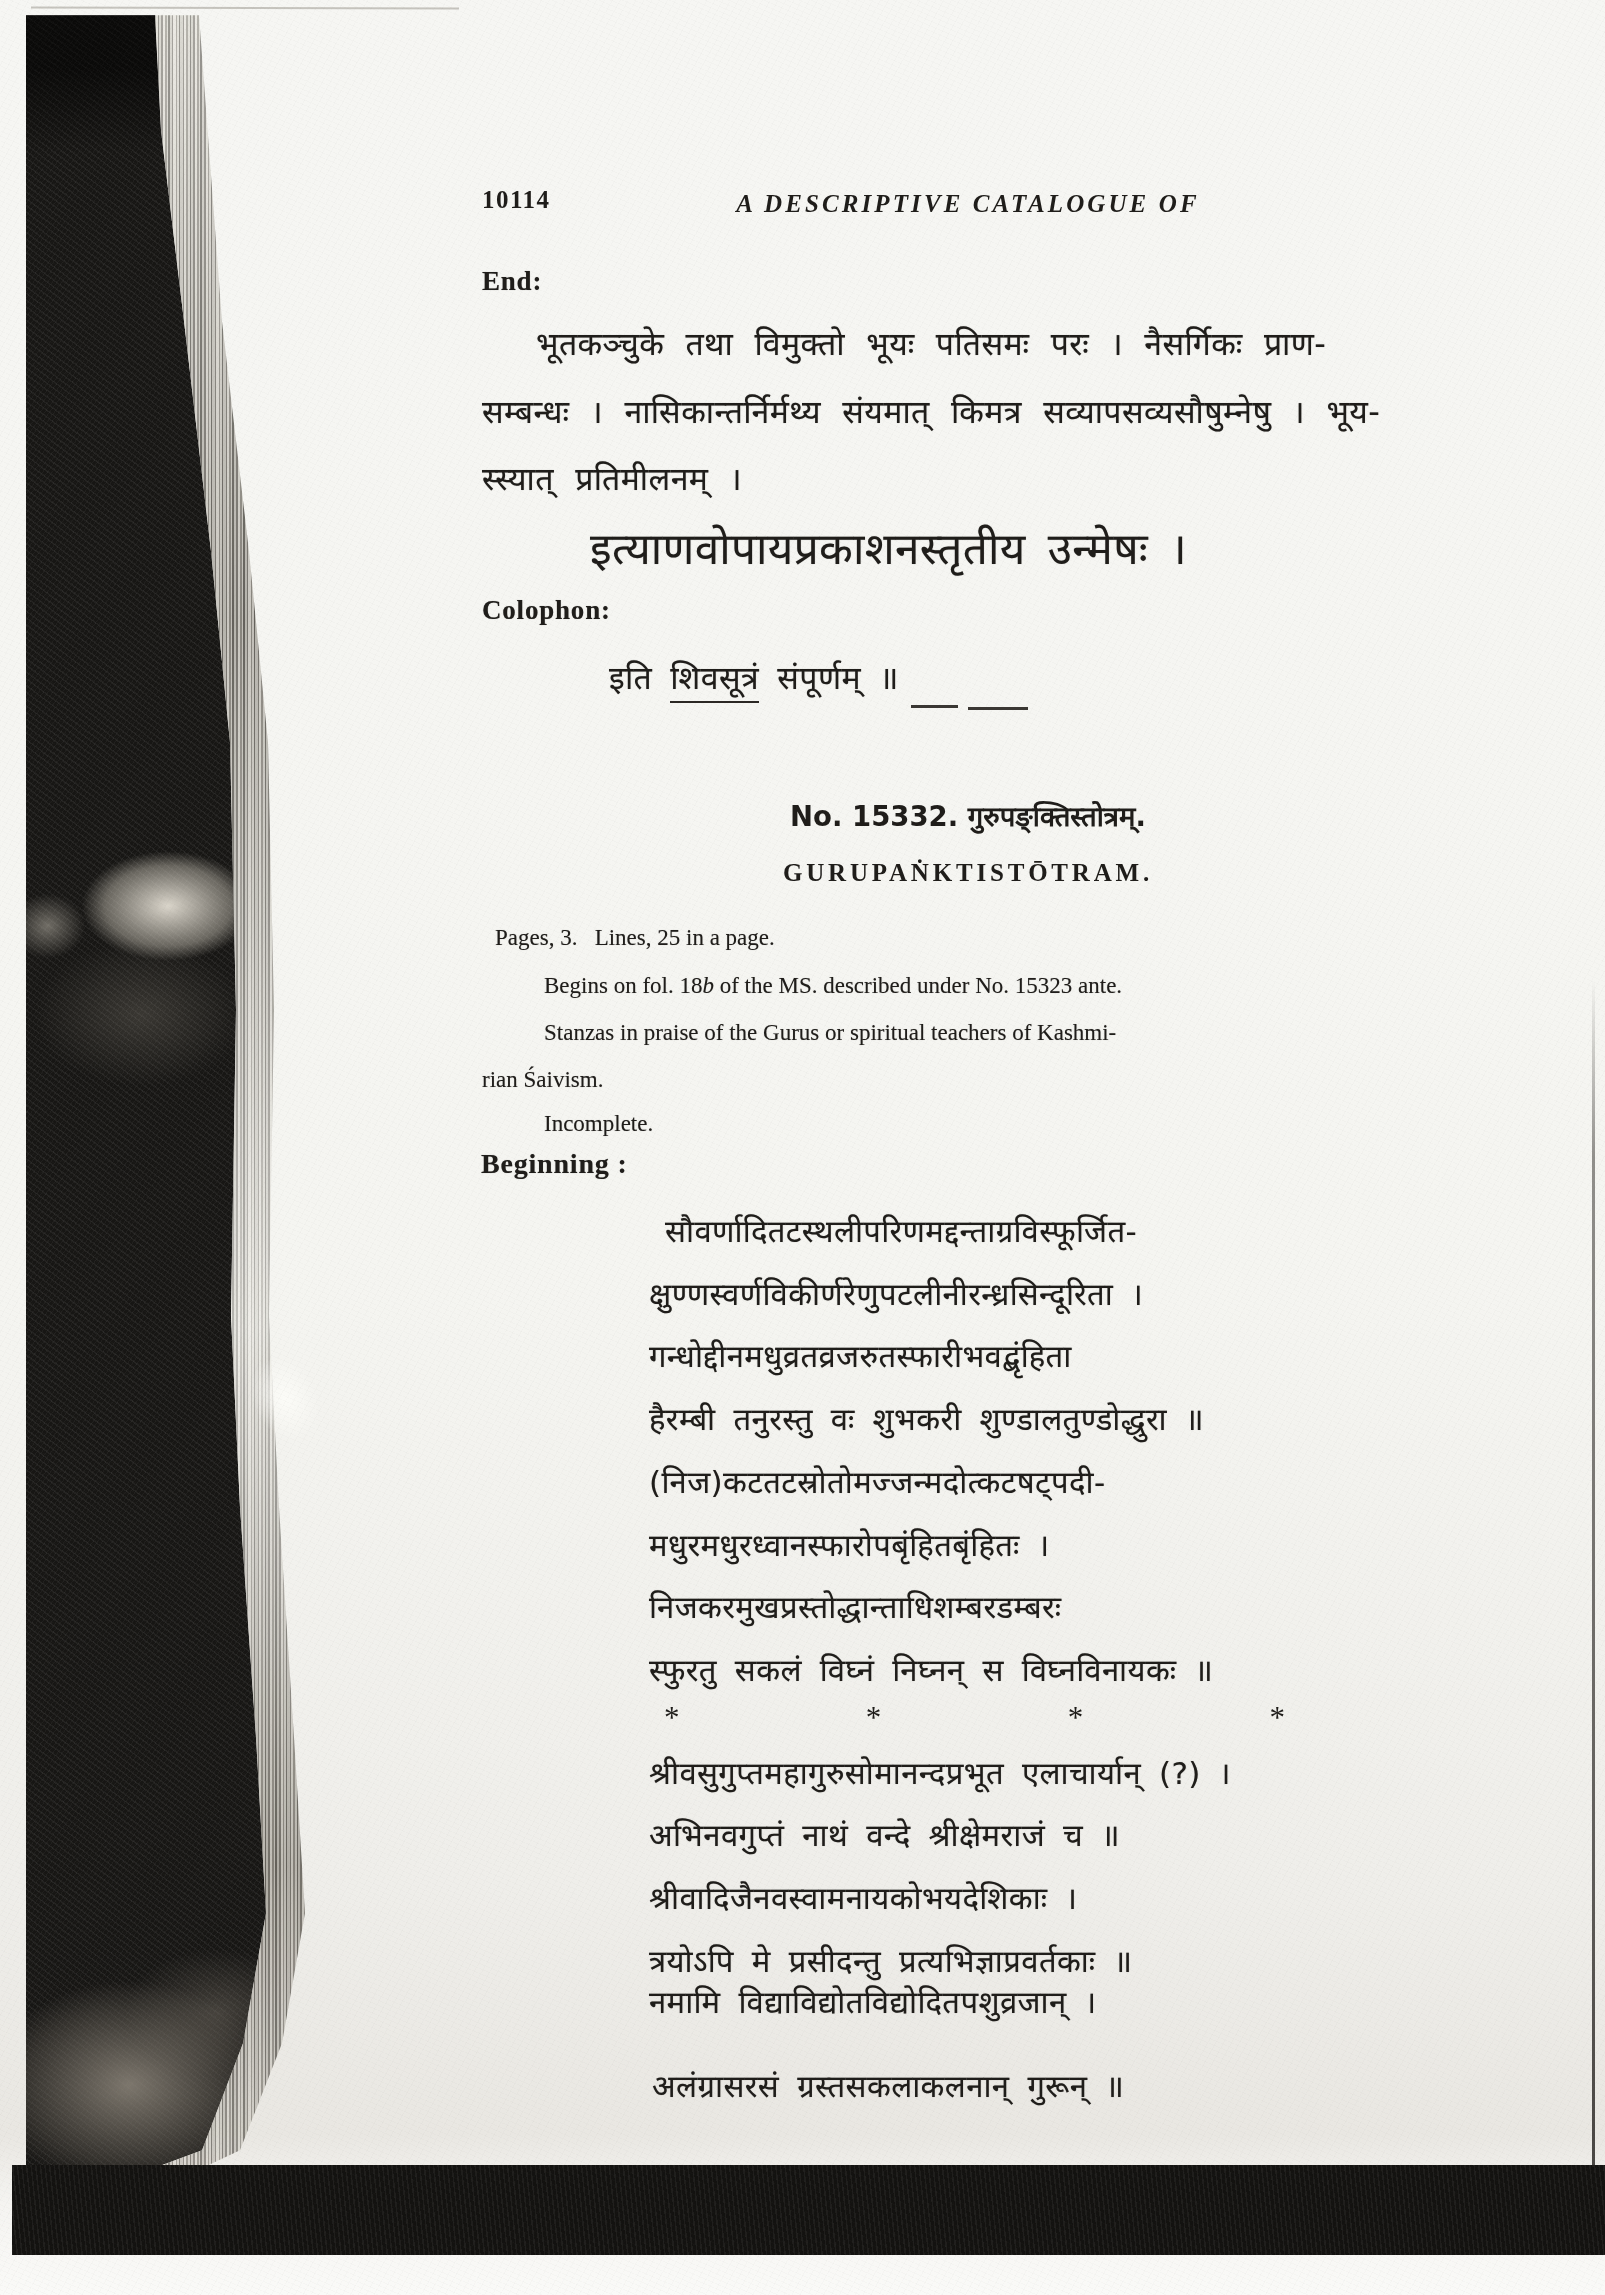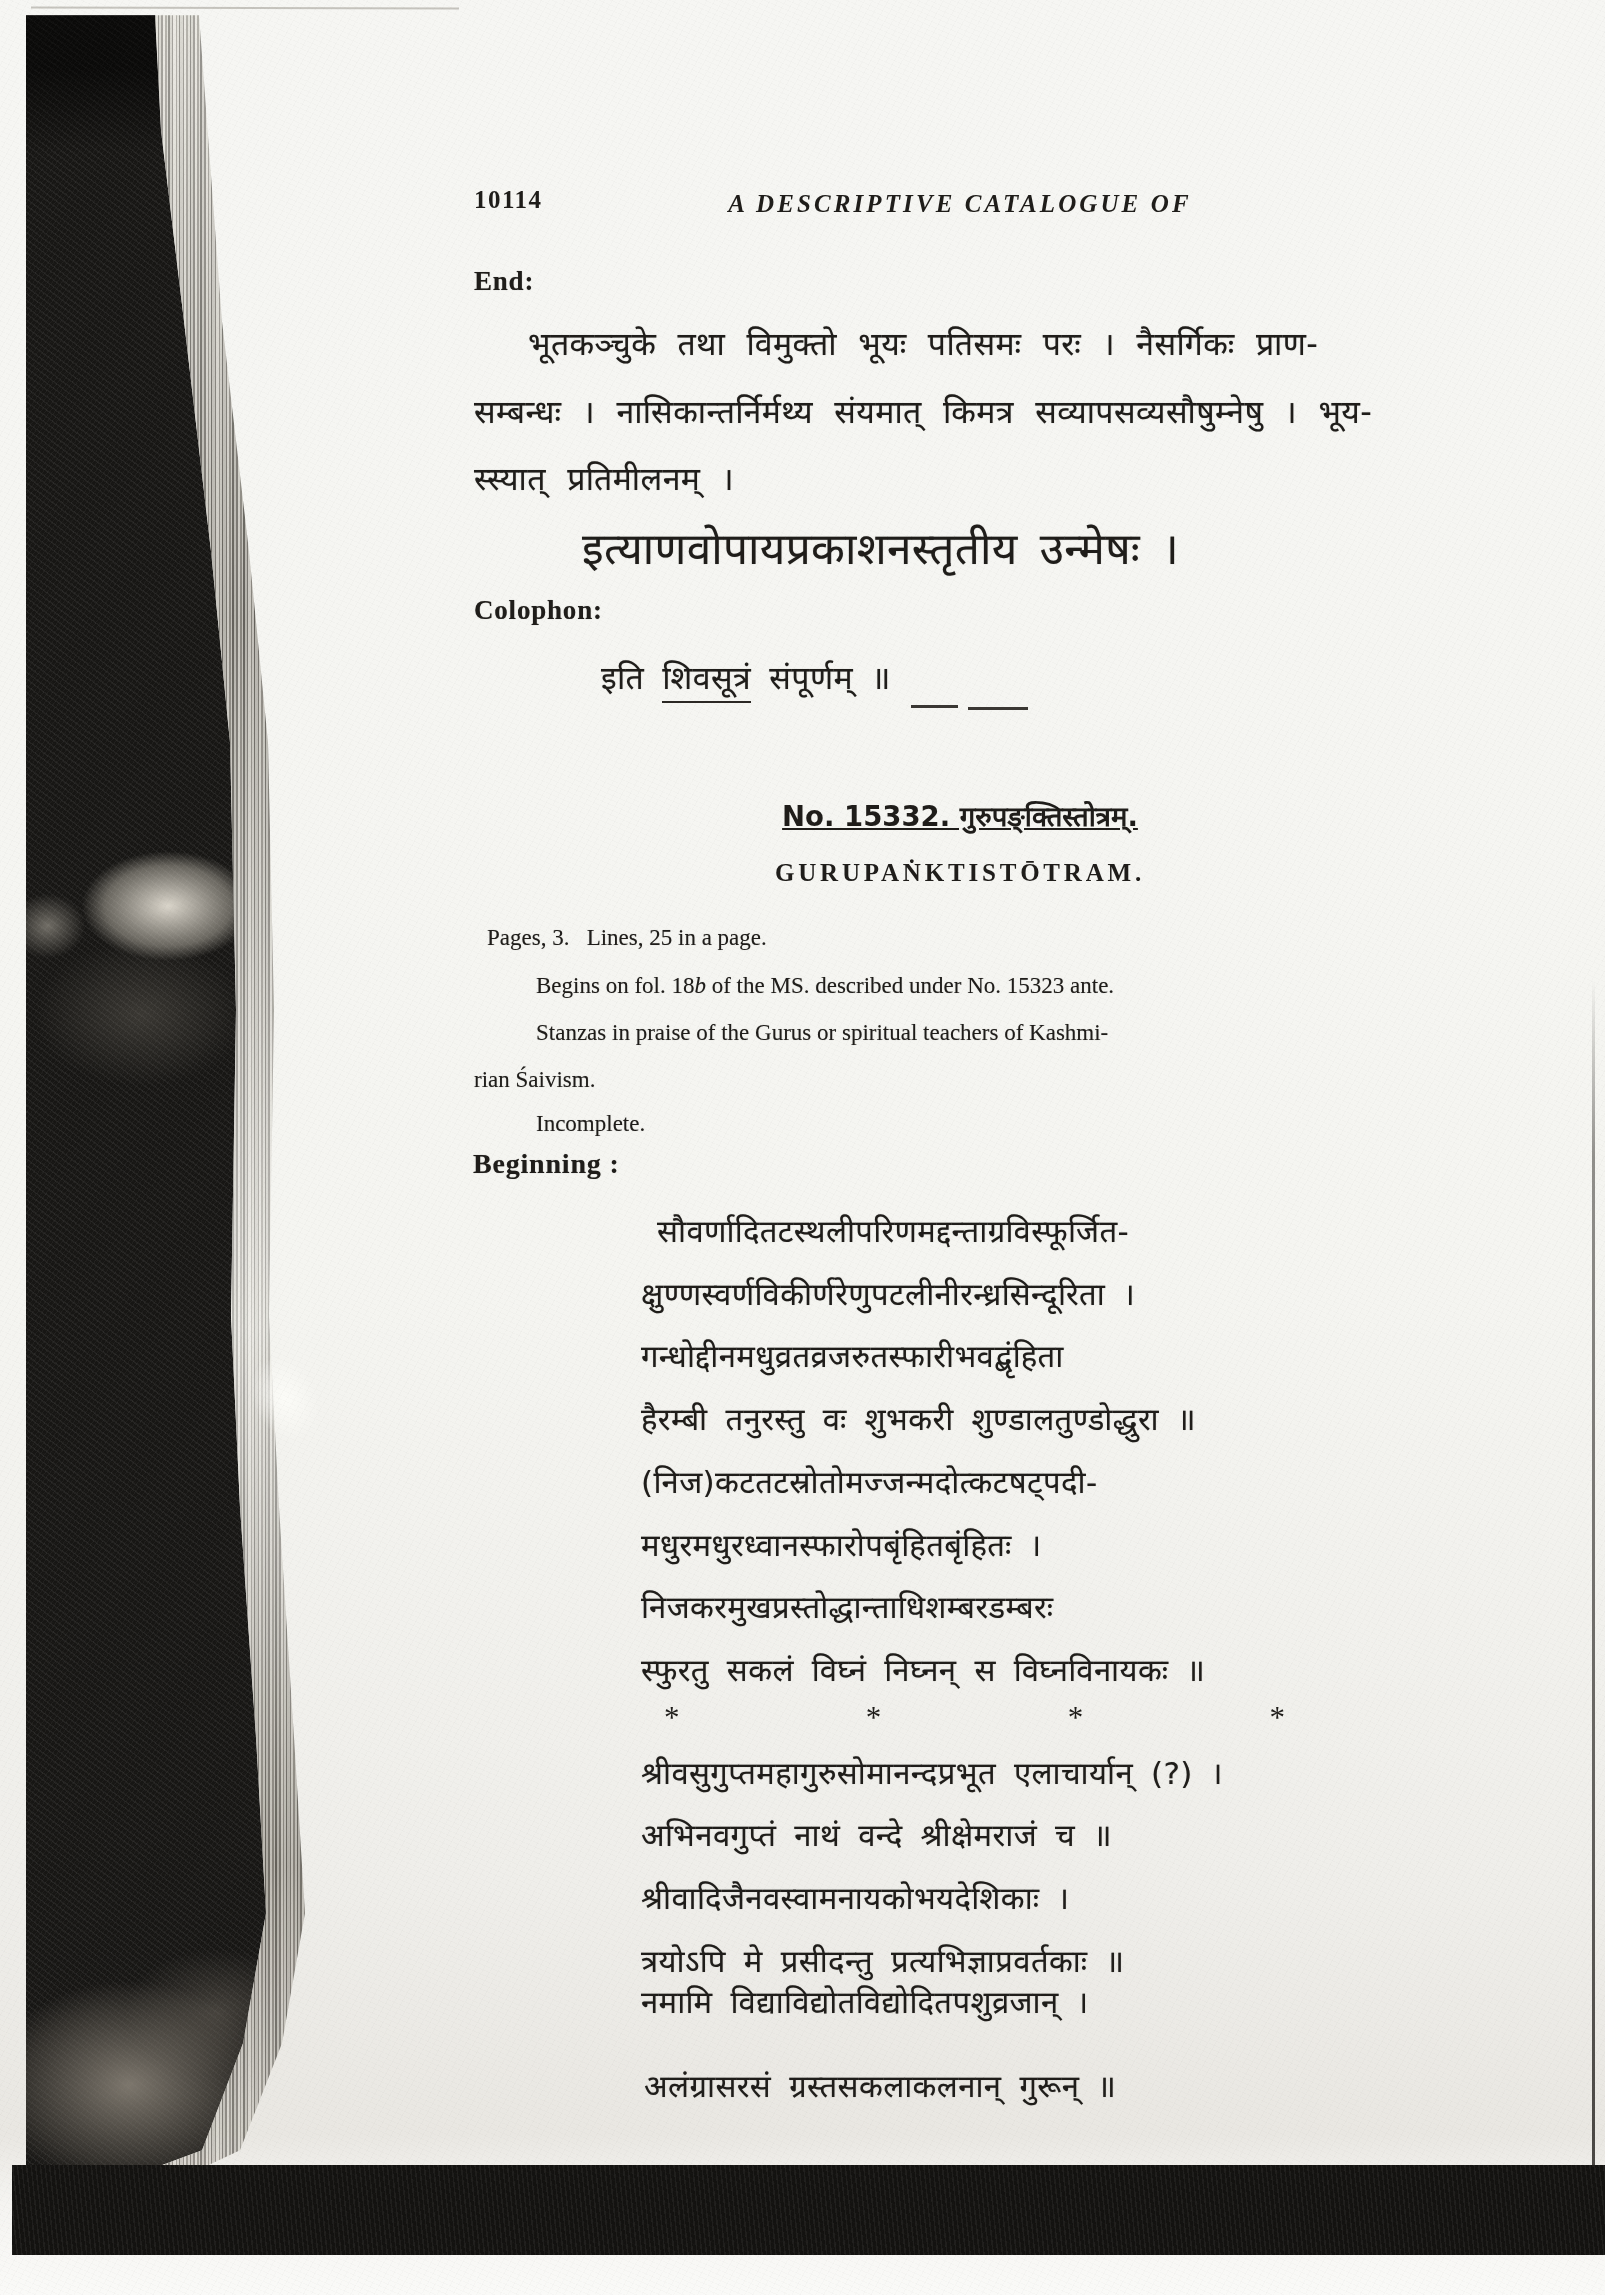--- a/index.html
+++ b/index.html
@@ -39,21 +39,21 @@
   }
   .edge-glow{position:absolute;left:243px;top:1341px;width:84px;height:115px;transform:rotate(-24deg);
     background:radial-gradient(closest-side, rgba(252,252,248,.95), rgba(252,252,248,0) 75%);}
   .bottom-band{position:absolute;left:11.5px;right:0;top:2165px;height:90px;
     background:
       repeating-linear-gradient(84deg, rgba(255,255,255,.05) 0 1.5px, transparent 1.5px 4.6px),
       #131210;}
   .right-edge-line{position:absolute;left:1592px;top:979px;width:3.1px;height:1188px;
     background:linear-gradient(180deg, rgba(45,42,38,0), rgba(45,42,38,.5) 15%, rgba(33,30,27,.8));}
   
-  .txt{position:absolute;white-space:pre;}
+  .txt{position:absolute;white-space:pre;margin-left:8px;}
   .eng{font-family:"Liberation Serif", serif;}
   .sans{font-family:"DejaVu Sans","Liberation Serif",serif;font-size:31px;letter-spacing:0.4px;word-spacing:7.7px;
         text-shadow:0 0 0.8px rgba(20,18,15,.4);}
   .prose{font-size:32px;word-spacing:10.7px;}
   .label{font-size:27px;font-weight:bold;letter-spacing:0.8px;text-shadow:0 0 0.8px rgba(20,18,15,.45);}
   .body-en{font-size:23px;text-shadow:0 0 0.8px rgba(20,18,15,.35);}
   .pgnum{font-size:25px;font-weight:bold;letter-spacing:1.5px;}
   .runhead{font-size:25px;font-weight:600;letter-spacing:3.1px;font-style:italic;}
   .center-box{left:654px;width:612px;text-align:center;}
   .no-line{font-size:27.5px;font-weight:bold;font-family:"DejaVu Sans","Liberation Serif",serif;}
@@ -85,21 +85,21 @@
 <div class="txt sans prose" style="left:528px;top:321px;">भूतकञ्चुके तथा विमुक्तो भूयः पतिसमः परः । नैसर्गिकः प्राण-</div>
 <div class="txt sans prose" style="left:474px;top:389px;">सम्बन्धः । नासिकान्तर्निर्मथ्य संयमात् किमत्र सव्यापसव्यसौषुम्नेषु । भूय-</div>
 <div class="txt sans prose" style="left:474px;top:456px;">स्स्यात् प्रतिमीलनम् ।</div>
 <div class="txt sans" style="left:582px;top:517px;font-size:44px;text-align:center;">इत्याणवोपायप्रकाशनस्तृतीय उन्मेषः ।</div>
 
 <div class="txt eng label" style="left:474px;top:595px;">Colophon:</div>
 <div class="txt sans" style="left:601px;top:655px;font-size:32px;"><span>इति </span><span class="underlined">शिवसूत्रं</span><span> संपूर्णम् ॥</span></div>
 
 <div class="divider"><span class="d1"></span><span class="d2"></span></div>
 
-<div class="txt center-box no-line" style="top:797px;text-decoration:underline;">No. 15332. गुरुपङ्क्तिस्तोत्रम्.</div>
+<div class="txt center-box no-line" style="top:797px;">No. 15332. गुरुपङ्क्तिस्तोत्रम्.</div>
 <div class="txt eng center-box roman-title" style="top:859px;">GURUPAṄKTISTŌTRAM.</div>
 
 <div class="txt eng body-en" style="left:487px;top:925px;">Pages, 3.   Lines, 25 in a page.</div>
 <div class="txt eng body-en" style="left:536px;top:973px;"><span>Begins on fol. 18</span><span class="italic">b</span><span> of the MS. described under No. 15323 ante.</span></div>
 <div class="txt eng body-en" style="left:536px;top:1020px;">Stanzas in praise of the Gurus or spiritual teachers of Kashmi-</div>
 <div class="txt eng body-en" style="left:474px;top:1067px;">rian Śaivism.</div>
 <div class="txt eng body-en" style="left:536px;top:1111px;">Incomplete.</div>
 
 <div class="txt eng label" style="left:473px;top:1148px;font-size:28px;">Beginning :</div>
 

